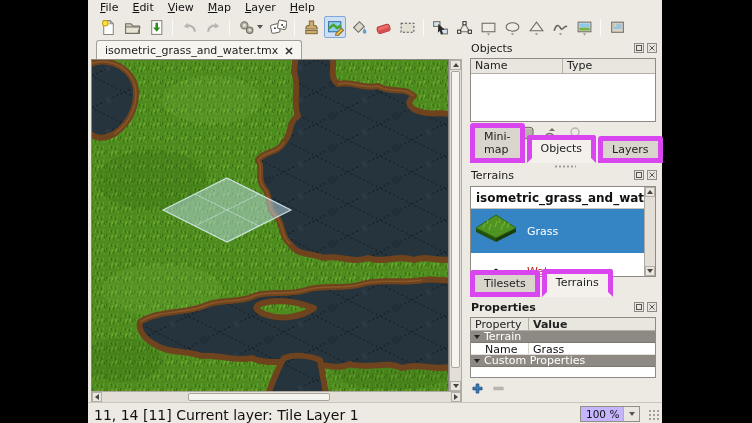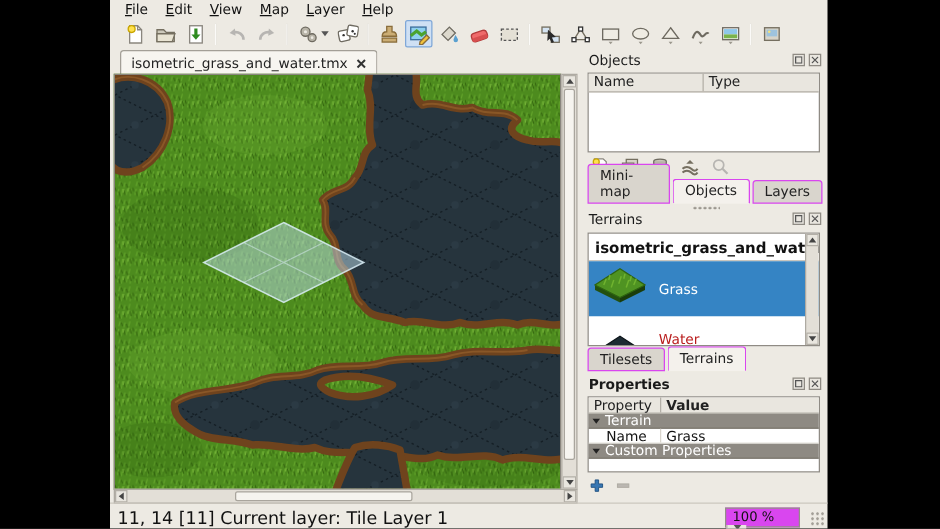--- a/index.html
+++ b/index.html
@@ -48,21 +48,21 @@
   .obj-head { display:flex; height:15px; background:#e9e6df; border-bottom:1px solid #b3afa7; font-size:11px; color:#222; }
   .obj-head .c1 { width:92px; padding:0 4px; border-right:1px solid #b3afa7; }
   .obj-head .c2 { flex:1; padding:0 4px; }
 
   .obj-toolbar { position:absolute; left:4px; top:85px; height:18px; display:flex; gap:7px; }
   .obj-toolbar .obtn { width:17px; height:17px; }
   .obj-toolbar svg { width:16px; height:16px; }
   .obtn.disabled { opacity:.45; filter:grayscale(1); }
 
   .dock-tabs { position:absolute; left:2px; display:flex; align-items:flex-end; height:18px; }
-  .dtab { font-size:11px; color:#222; padding:2px 9px 2px; background:#d9d5cd; border:1px solid #d946ef; border-radius:3px 3px 0 0; margin-right:2px; }
+  .dtab { font-size:11px; color:#222; padding:2px 9px 2px; background:#d9d5cd; border:5px solid #d946ef; border-radius:3px 3px 0 0; margin-right:2px; }
   .dtab.active { background:#f4f1ec; border-bottom-color:#f4f1ec; padding-bottom:3px; }
   .tabs1 { top:105px; } .tabs2 { top:239px; }
 
   .splitter-dots { position:absolute; left:86px; top:125px; width:22px; height:3px;
       background-image:radial-gradient(circle, #9b978f 1px, transparent 1.2px); background-size:4px 3px; }
 
   .terrains-box { position:absolute; left:2px; top:146px; width:186px; height:91px; border:1px solid #8f8b84; background:#fff; overflow:hidden; }
   .ter-head { height:22px; line-height:22px; font-size:12px; font-weight:bold; color:#111; padding-left:5px; border-bottom:1px solid #c9c5bd; background:#fff; }
   .ter-row { position:relative; height:44px; display:flex; align-items:center; }
   .ter-row.selected { background:#3584c4; color:#fff; }
@@ -81,21 +81,21 @@
   .prow-item .c1 { width:58px; padding-left:14px; border-right:1px solid #d9d5cd; }
   .prow-item .c2 { flex:1; padding-left:4px; }
 
   .pm-row { position:absolute; left:3px; top:342px; display:flex; gap:8px; align-items:center; }
   .pm-btn { width:13px; height:13px; display:flex; align-items:center; justify-content:center; }
   .pm-btn svg { width:11px; height:11px; }
 
   
   .statusbar { position:absolute; left:0; top:402px; width:100%; height:21px; border-top:1px solid #cbc7bf; }
   .status-text { position:absolute; left:6px; top:4px; font-size:14px; color:#111; }
-  .zoom-combo { position:absolute; left:492px; top:3px; width:60px; height:16px; background:#d946ef; border:1px solid #938f87; display:flex;flex-direction:column; }
+  .zoom-combo { position:absolute; left:492px; top:3px; width:60px; height:16px; background:#c4b5fd; border:1px solid #938f87; display:flex; }
   .zoom-combo .zval { flex:1; font-size:10.5px; color:#111; padding:1px 0 0 5px; }
   .zoom-combo .zbtn { width:16px; background:#e9e6df; border-left:1px solid #b3afa7; display:flex; align-items:center; justify-content:center; }
   .size-grip { position:absolute; right:2px; bottom:2px; width:12px; height:12px;
       background-image:radial-gradient(circle, #a39f97 1px, transparent 1.2px); background-size:4px 4px; }
 </style>
 </head>
 <body>
 
 <div id="stage">
 <div id="window">

